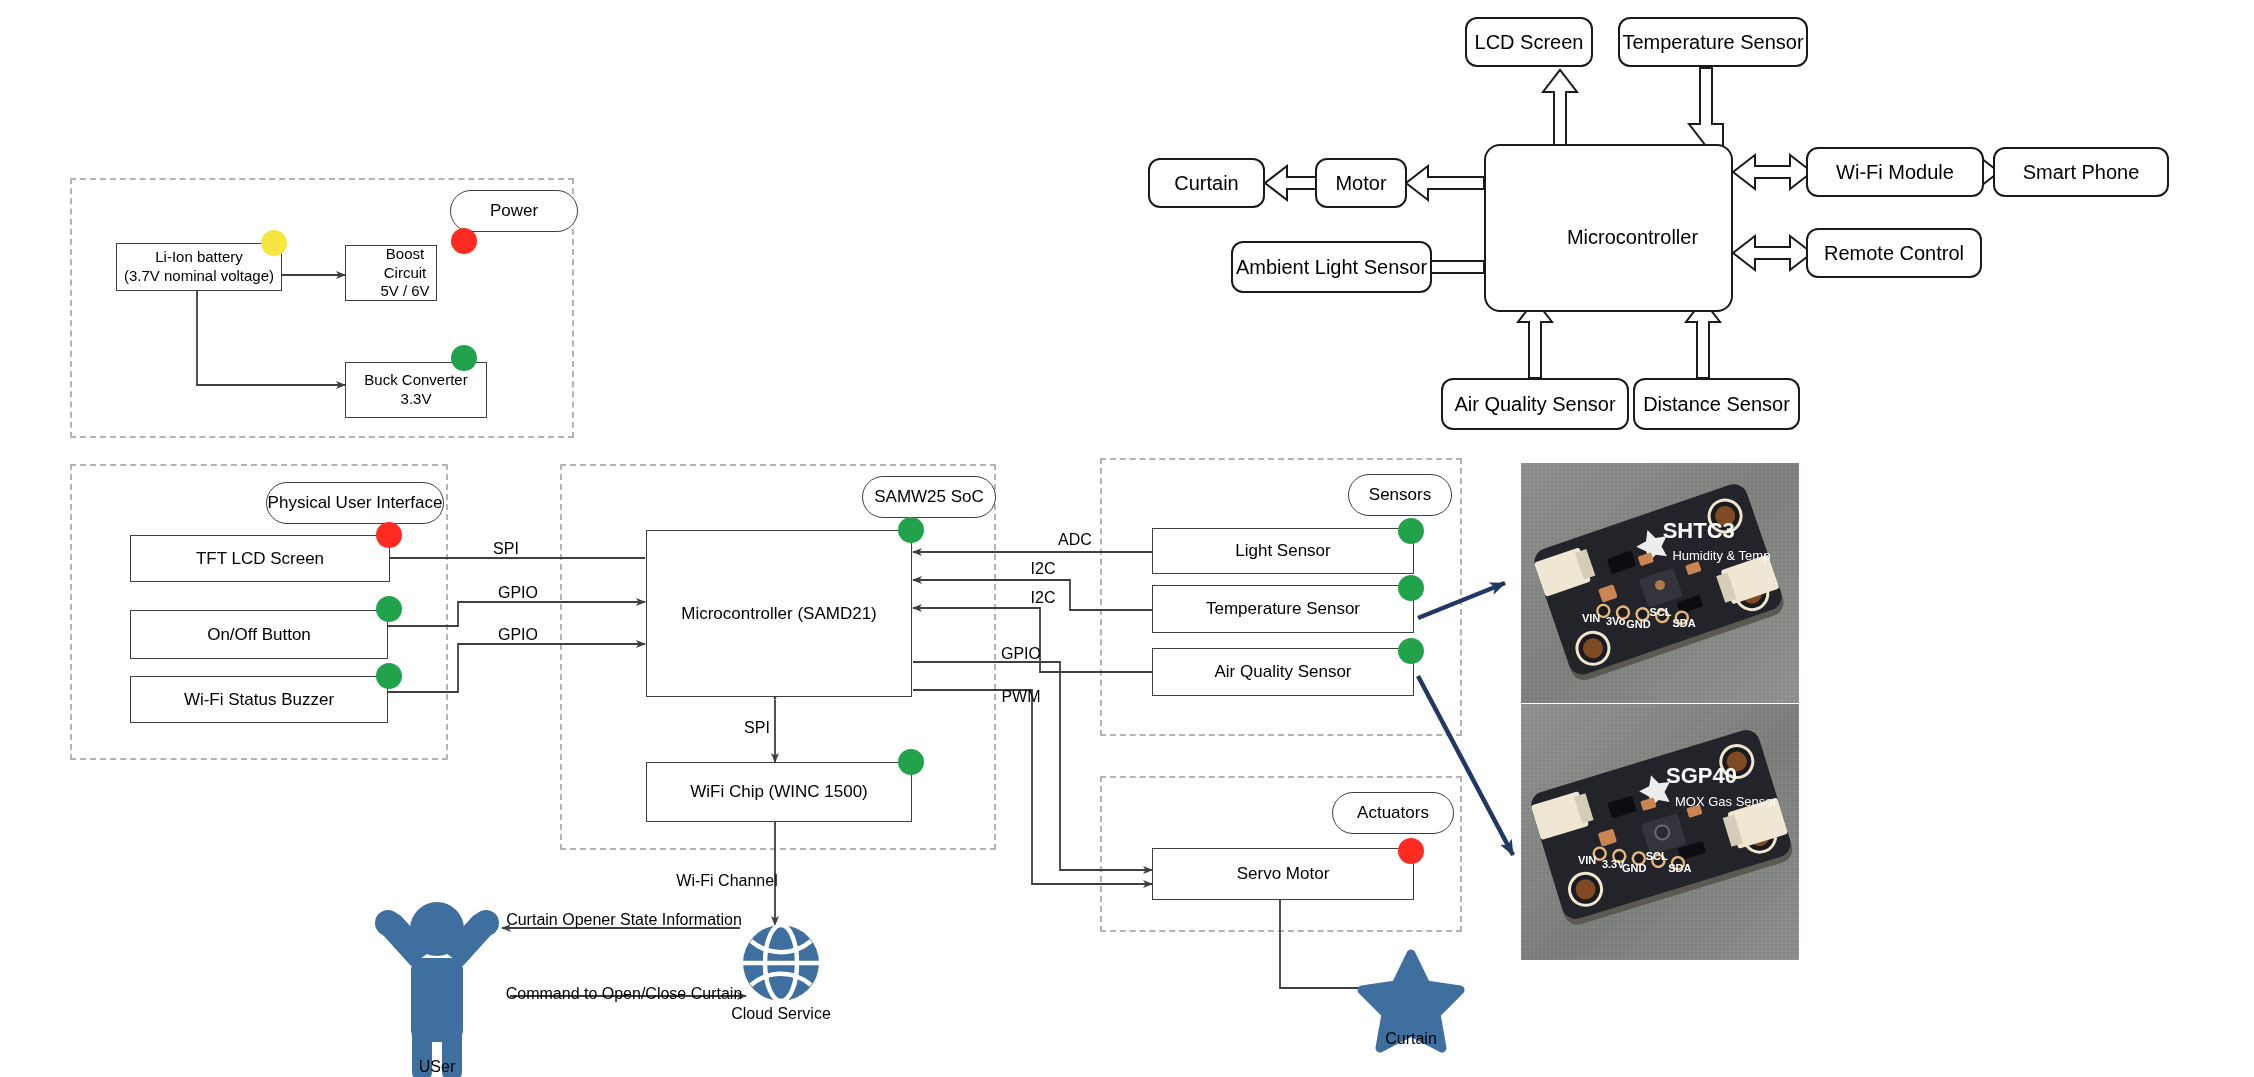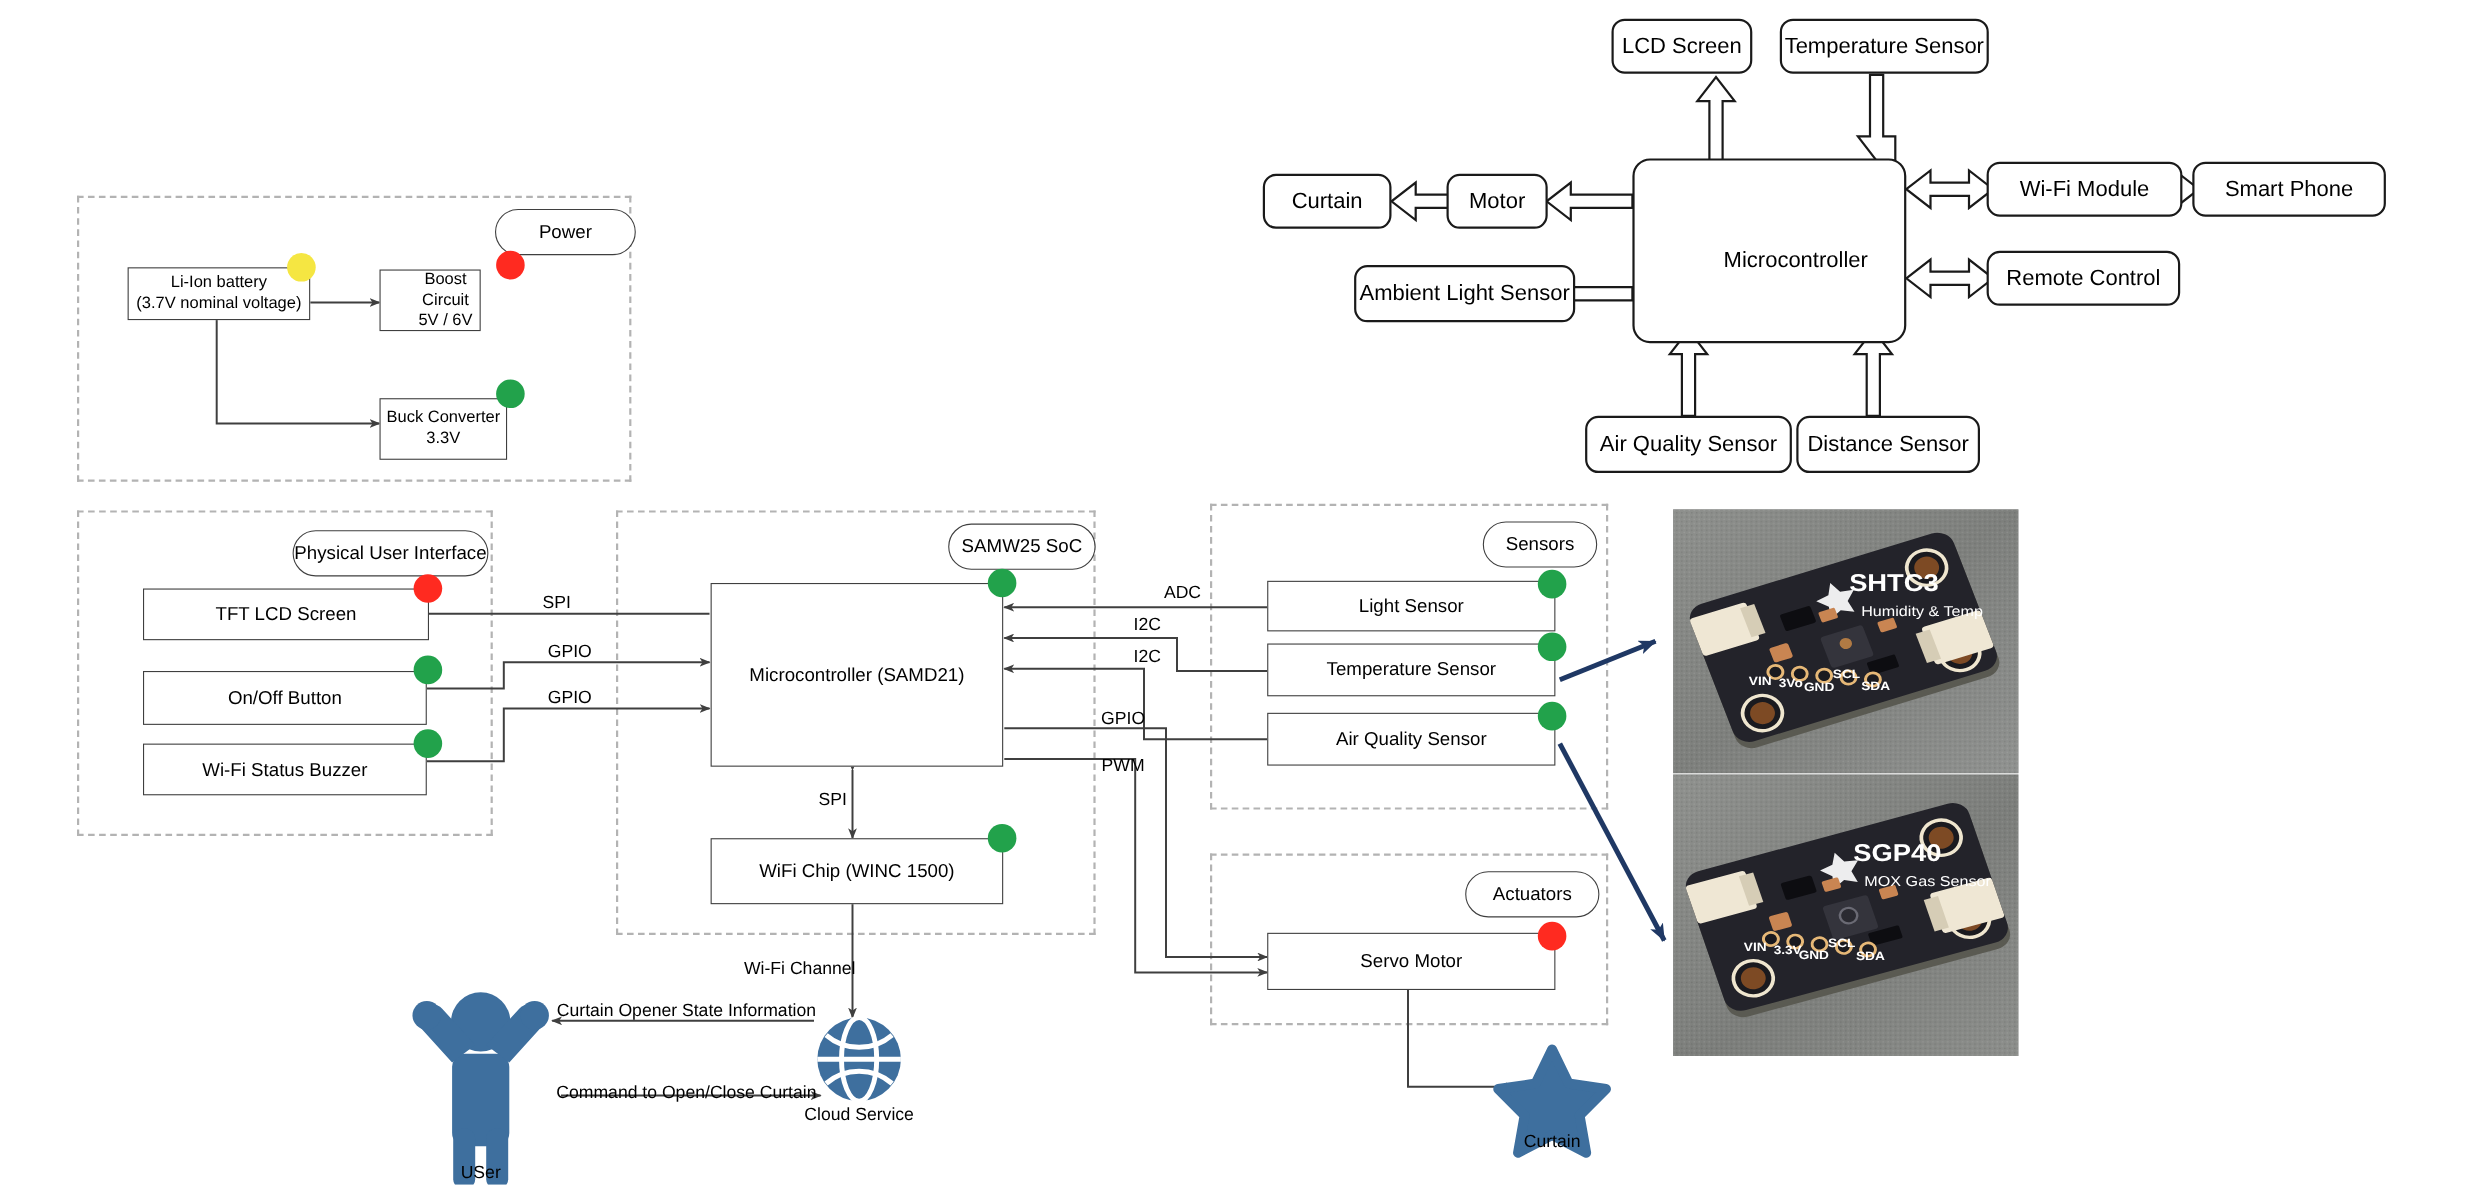--- a/index.html
+++ b/index.html
@@ -21,21 +21,21 @@
   
   .pill{border:1.6px solid #3f3f3f;background:#ffffff;border-radius:999px;font-size:17px;}
   
   .group{position:absolute;border:2.2px dashed #b3b3b3;background:transparent;box-sizing:border-box;}
   
   .dot{position:absolute;border-radius:50%;}
   
   .elabel{position:absolute;font-size:16px;color:#000;white-space:nowrap;}
   .elabel.c{transform:translateX(-50%);}
   
-  .photo{position:absolute;overflow:hidden;background:#8d8f8d;padding-left:36px;}
+  .photo{position:absolute;overflow:hidden;background:#8d8f8d;}
   .photo .cap{position:absolute;left:0;top:0;width:100%;height:100%;}
   
   .icap{position:absolute;font-size:16px;text-align:center;transform:translateX(-50%);}
 </style>
 </head>
 <body>
 
 <div id="stage">
 
   <div class="group" style="left:70px;  top:178px; width:504px; height:260px;"></div>
@@ -125,21 +125,21 @@
     <span style="font-size:15px;">(3.7V nominal voltage)</span>
   </div>
   <div class="dot" style="left:261px;top:230px;width:26px;height:26px;background:#f5e642;"></div>
 
   <div class="nd rect" style="left:345px;top:245px;width:92px;height:56px;flex-direction:column;padding-left:28px;">
     <span style="font-size:15px;">Boost Circuit</span>
     <span style="font-size:15px;">5V / 6V</span>
   </div>
   <div class="dot" style="left:451px;top:228px;width:26px;height:26px;background:#ff2a20;"></div>
 
-  <div class="nd rect" style="left:345px;top:362px;width:116px;height:56px;flex-direction:column;">
+  <div class="nd rect" style="left:345px;top:362px;width:142px;height:56px;flex-direction:column;">
     <span style="font-size:15px;">Buck Converter</span>
     <span style="font-size:15px;">3.3V</span>
   </div>
   <div class="dot" style="left:451px;top:345px;width:26px;height:26px;background:#22a24b;"></div>
 
   <div class="nd rounded" style="left:1465px;top:17px;width:128px;height:50px;">
     <span>LCD Screen</span>
   </div>
   <div class="nd rounded" style="left:1618px;top:17px;width:190px;height:50px;">
     <span>Temperature Sensor</span>

